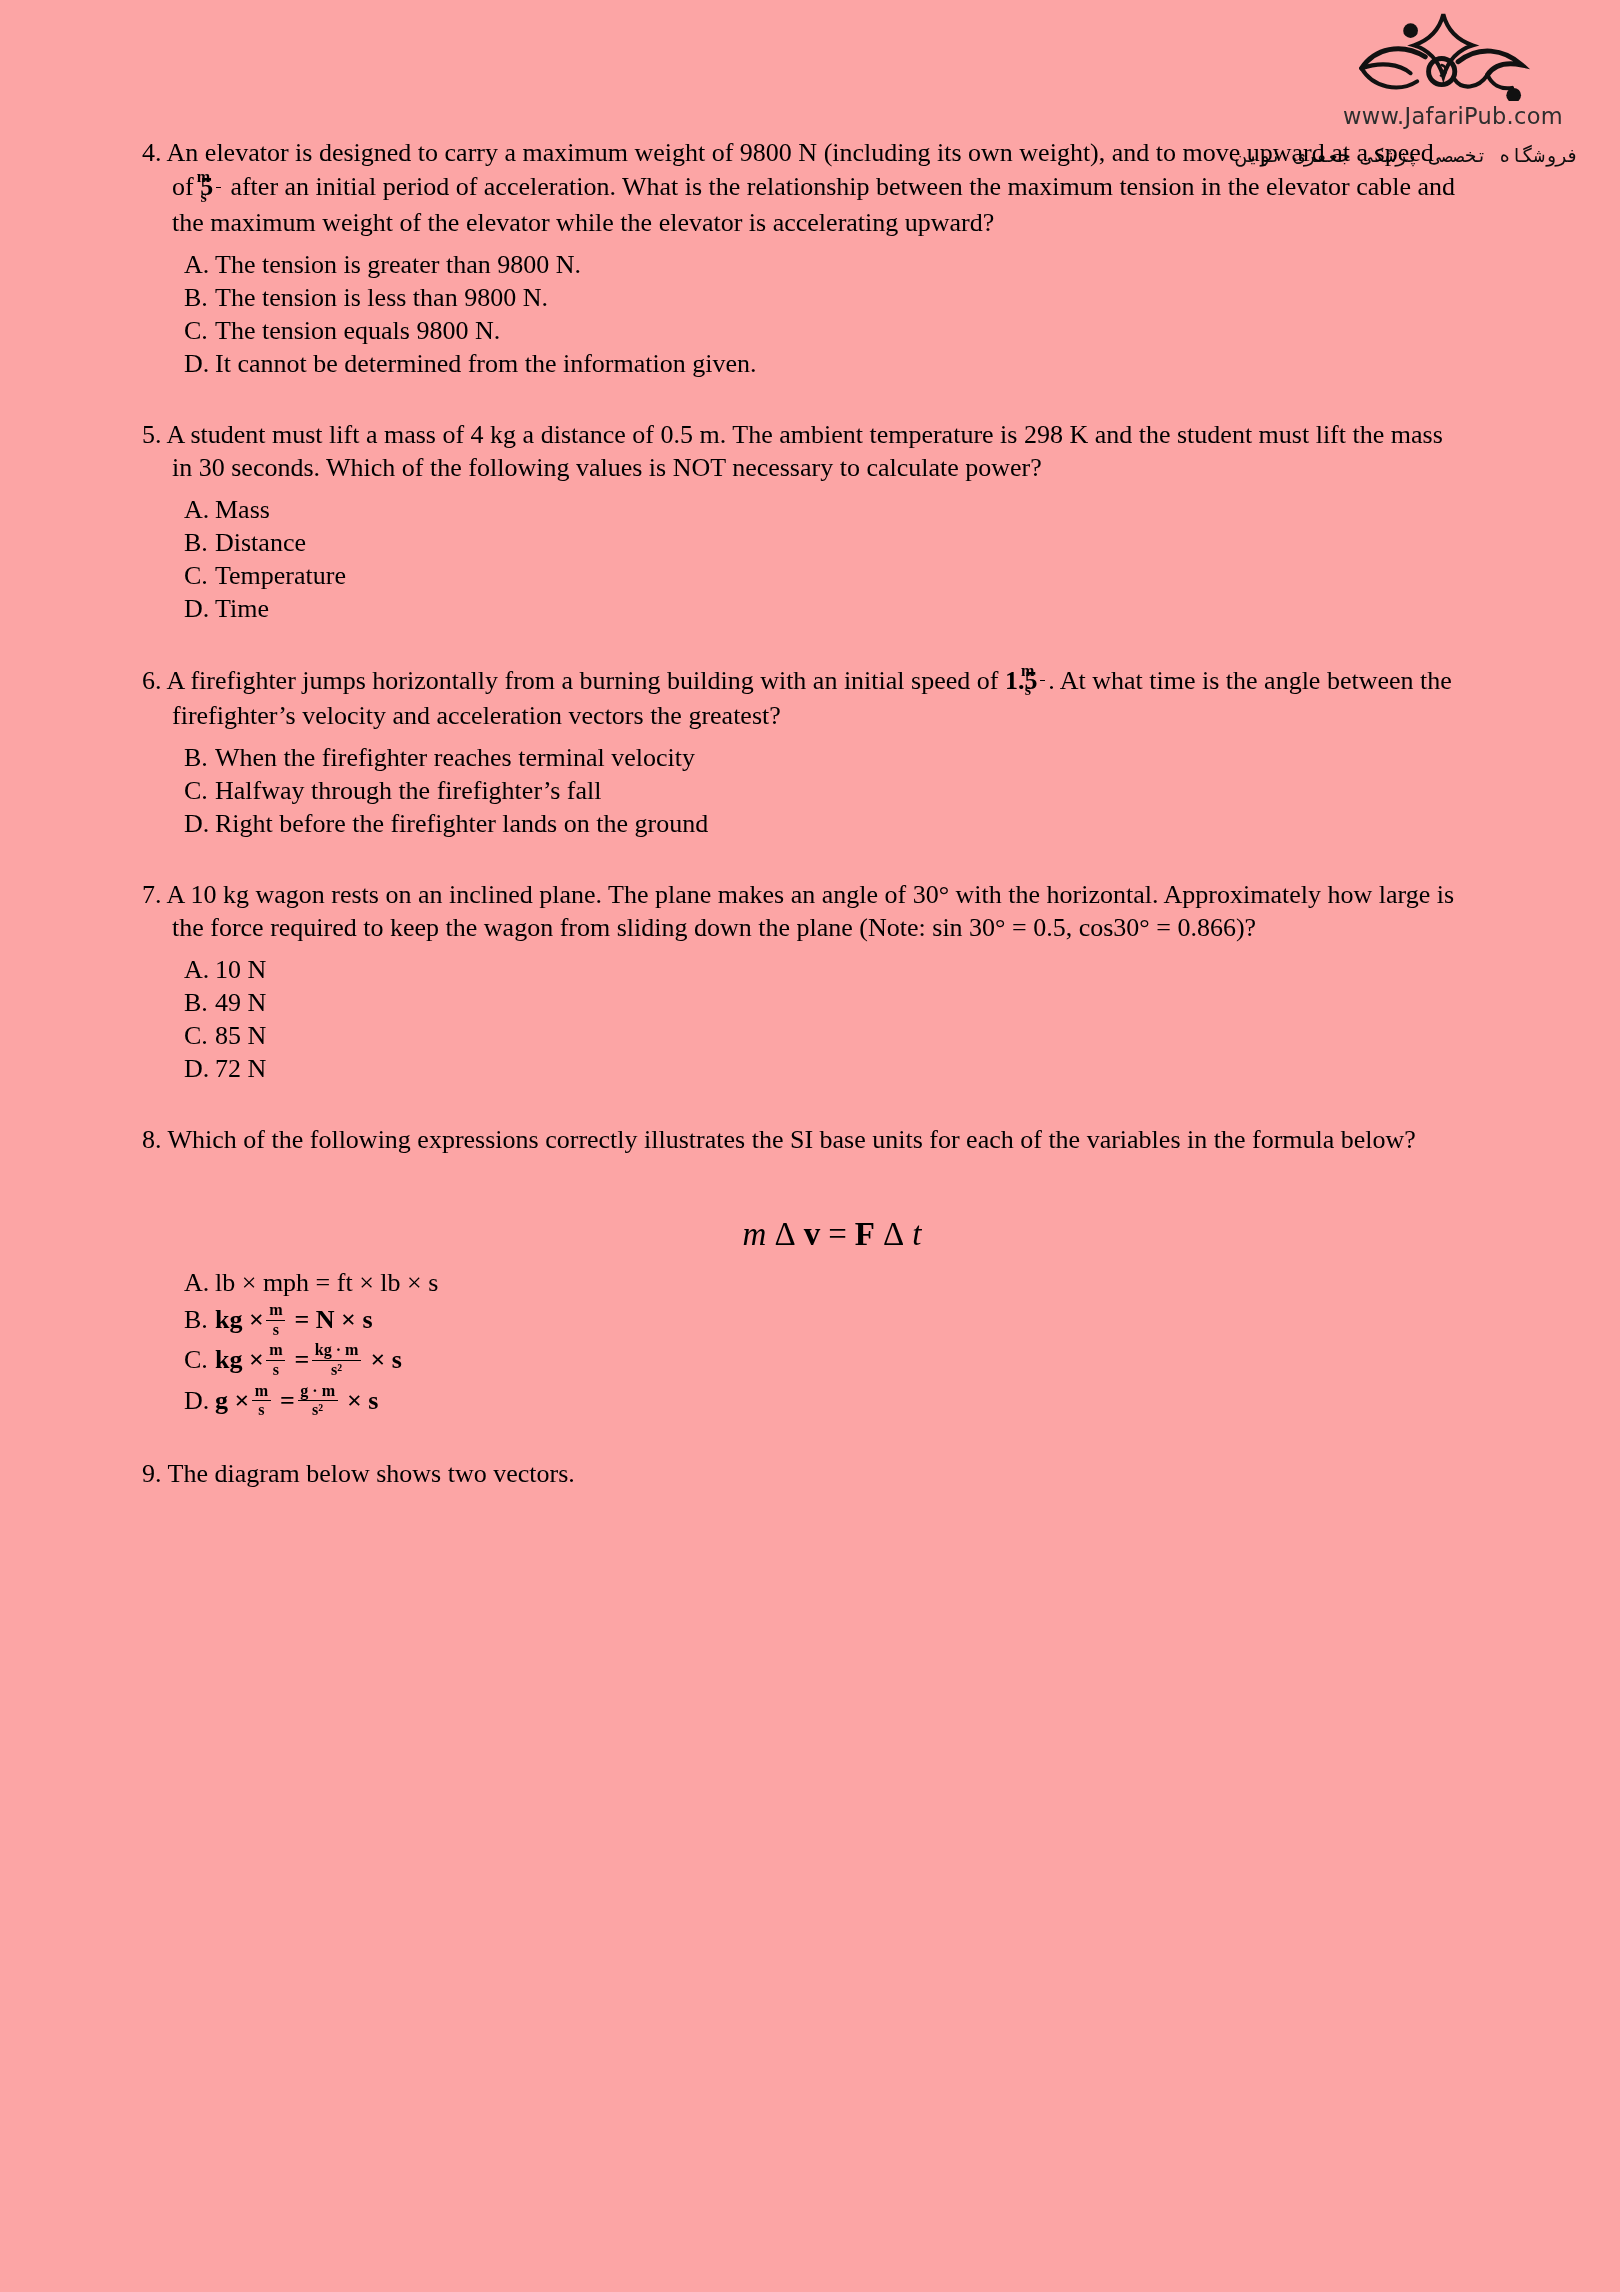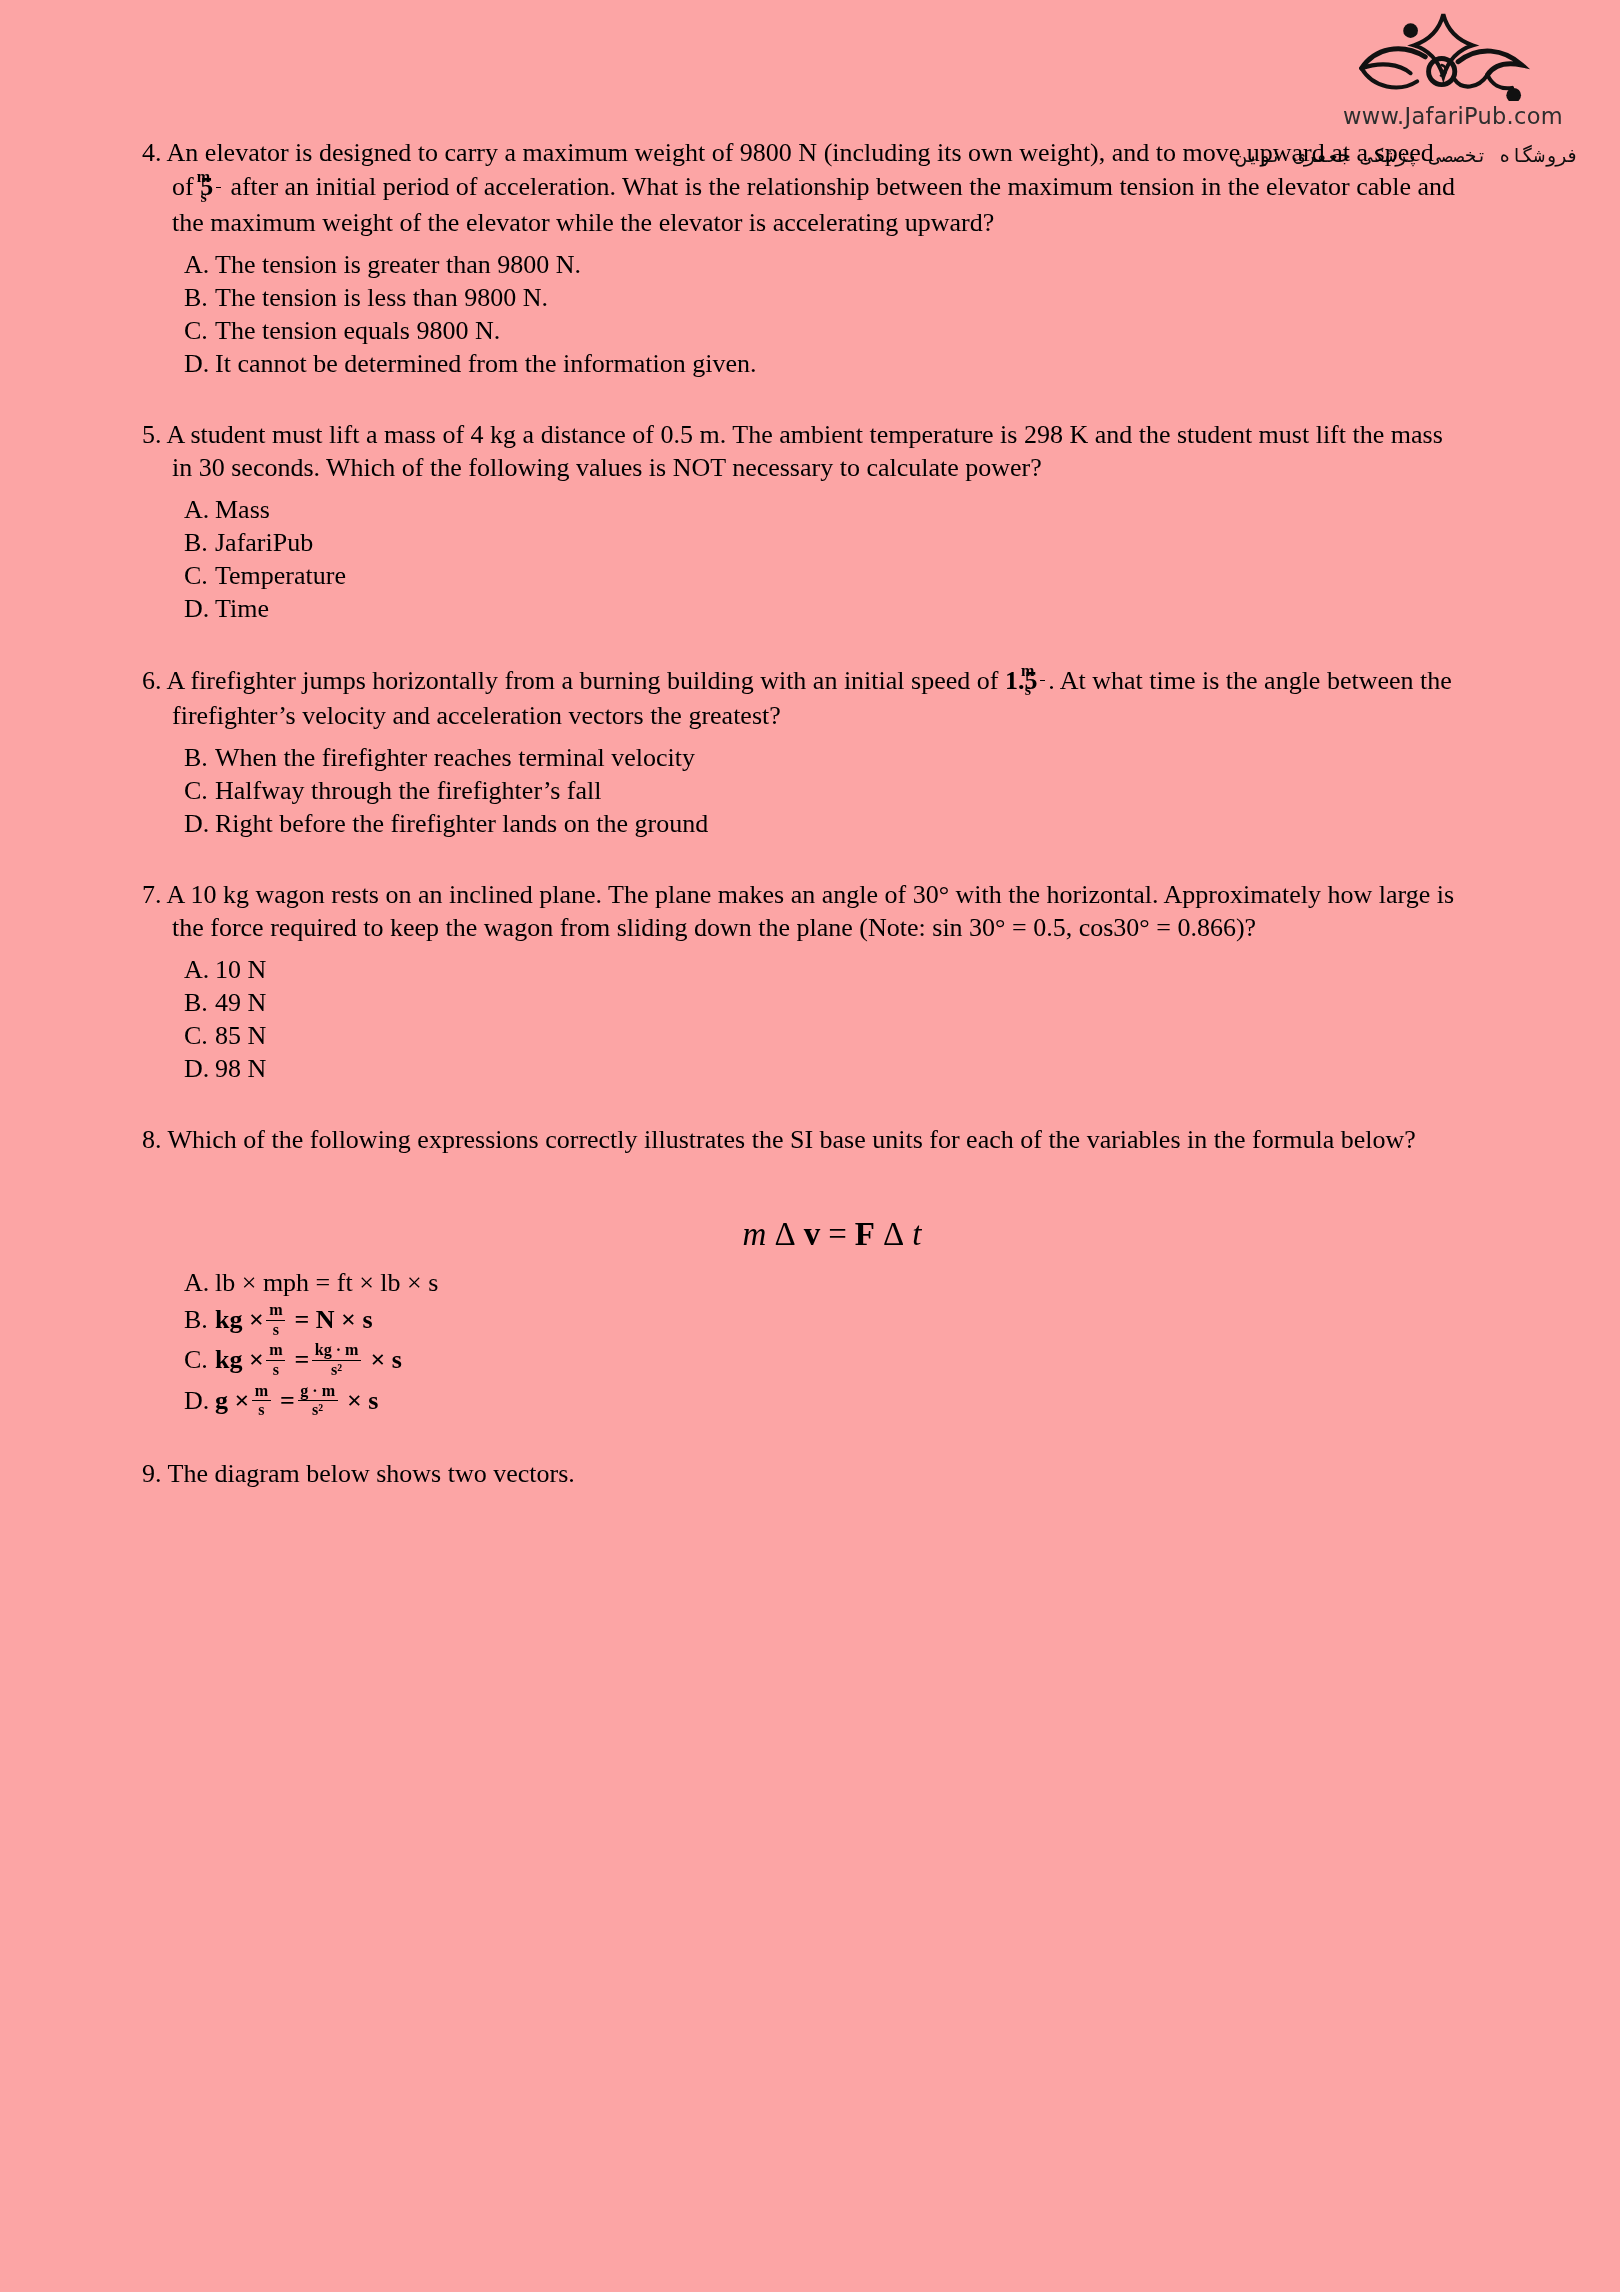--- a/index.html
+++ b/index.html
@@ -106,21 +106,21 @@
       </div>
     </div>
 
     <div class="question">
       <div class="q-text">
         <span>5.</span>
         <span>A student must lift a mass of 4 kg a distance of 0.5 m. The ambient temperature is 298 K and the student must lift the mass in 30 seconds. Which of the following values is NOT necessary to calculate power?</span>
       </div>
       <div class="options">
         <div class="option"><span class="opt-label">A.</span><span>Mass</span></div>
-        <div class="option"><span class="opt-label">B.</span><span>JafariPub</span></div>
+        <div class="option"><span class="opt-label">B.</span><span>Distance</span></div>
         <div class="option"><span class="opt-label">C.</span><span>Temperature</span></div>
         <div class="option"><span class="opt-label">D.</span><span>Time</span></div>
       </div>
     </div>
 
     <div class="question">
       <div class="q-text">
         <span>6.</span>
         <span>A firefighter jumps horizontally from a burning building with an initial speed of </span><span class="bd">1.5</span><span class="frac"><span class="num">m</span><span class="den">s</span></span><span>. At what time is the angle between the firefighter’s velocity and acceleration vectors the greatest?</span>
       </div>
@@ -133,21 +133,21 @@
 
     <div class="question">
       <div class="q-text">
         <span>7.</span>
         <span>A 10 kg wagon rests on an inclined plane. The plane makes an angle of 30° with the horizontal. Approximately how large is the force required to keep the wagon from sliding down the plane (Note: sin 30° = 0.5, cos30° = 0.866)?</span>
       </div>
       <div class="options">
         <div class="option"><span class="opt-label">A.</span><span>10 N</span></div>
         <div class="option"><span class="opt-label">B.</span><span>49 N</span></div>
         <div class="option"><span class="opt-label">C.</span><span>85 N</span></div>
-        <div class="option"><span class="opt-label">D.</span><span>98 N</span></div>
+        <div class="option"><span class="opt-label">D.</span><span>72 N</span></div>
       </div>
     </div>
 
     <div class="question">
       <div class="q-text">
         <span>8.</span>
         <span>Which of the following expressions correctly illustrates the SI base units for each of the variables in the formula below?</span>
       </div>
 
       <div class="formula-line">

